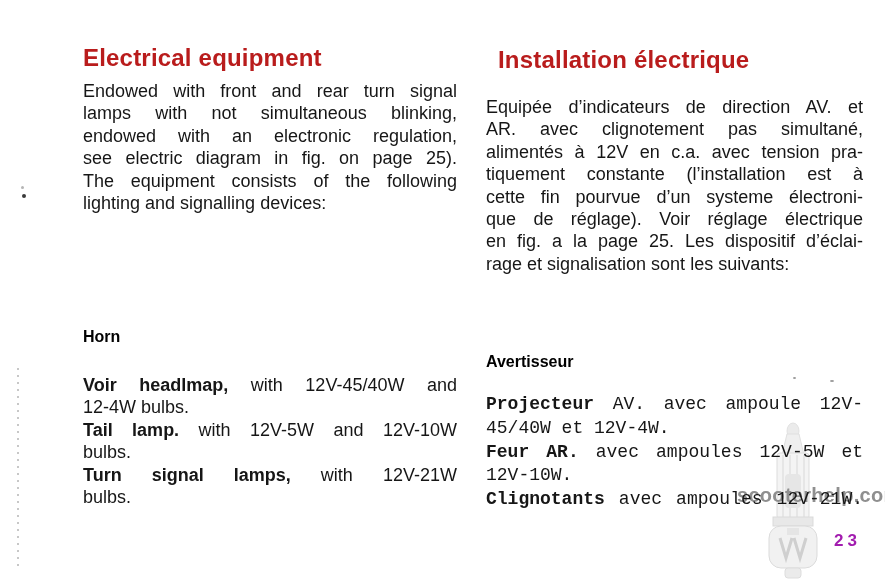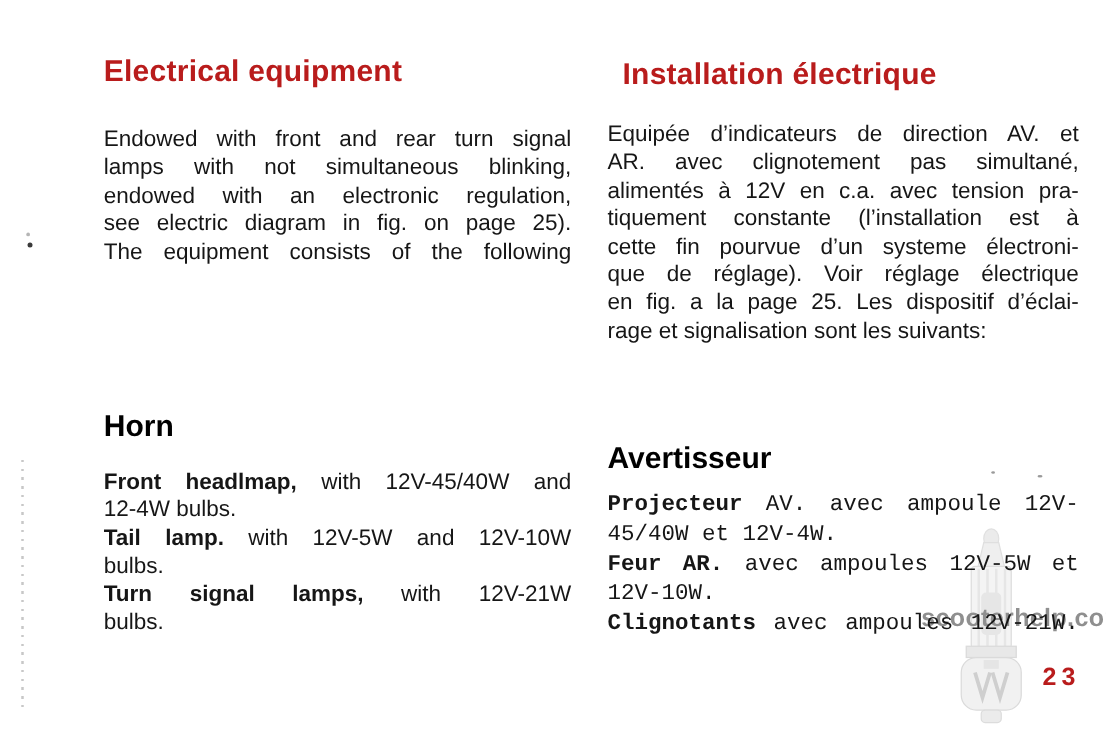--- a/index.html
+++ b/index.html
@@ -3,36 +3,36 @@
 <meta charset="utf-8">
 <style>
   html,body { margin:0; padding:0; background:#ffffff; }
   .page {
     position:relative; width:885px; height:585px; background:#ffffff;
     font-family:"Liberation Sans","DejaVu Sans",sans-serif;
     color:#161616; overflow:hidden;
   }
   .block { position:absolute; }
   .h1 { font-size:24px; font-weight:700; letter-spacing:0.2px; color:#b91c1c; white-space:nowrap; }
-  .h2 { font-size:24px; font-weight:700; color:#000000; white-space:nowrap; }
+  .h2 { font-size:16px; font-weight:700; color:#000000; white-space:nowrap; }
   .col-l { left:83px;  width:374px; }
   .col-r { left:486px; width:377px; }
   .line { font-size:18px; line-height:22.4px; height:22.4px; }
   .items-r .line { line-height:23.8px; height:23.8px;font-family:Liberation Mono, monospace; }
   .just { text-align:justify; text-align-last:justify; }
   .b { font-weight:700; }
   .text-layer { position:absolute; inset:0; z-index:2; }
   .wm-text {
     position:absolute; left:737px; top:484px; z-index:1;
     font-size:20px; font-weight:700; color:#8f8f8f; letter-spacing:0.3px; white-space:nowrap;
   }
   .bulb { position:absolute; left:764px; top:422px; width:58px; height:158px; z-index:1; opacity:0.55; }
   .page-number {
     position:absolute; left:834px; top:531px; z-index:3;
-    font-size:20px; font-weight:700; letter-spacing:4px; color:#b91c1c;
+    font-size:17px; font-weight:700; letter-spacing:4px; color:#a21caf;
   }
   .binding-dots {
     position:absolute; left:17px; top:368px; width:2px; height:200px; z-index:1;
     background:repeating-linear-gradient(to bottom,#9a9a9a 0 2px, transparent 2px 7px);
     opacity:0.55;
   }
   .speck { position:absolute; border-radius:50%; z-index:1; }
   .speck-1 { left:21px;  top:186px; width:3px; height:3px; background:#b5b5b5; }
   .speck-2 { left:22px;  top:194px; width:4px; height:4px; background:#3a3a3a; }
   .speck-3 { left:793px; top:377px; width:3px; height:2px; background:#9a9a9a; }
@@ -65,32 +65,33 @@
     <path d="M30 116 L36 136 L42 116" fill="none" stroke="#a8a8a8" stroke-width="3"></path>
     <rect x="21" y="146" width="16" height="10" rx="3" fill="#dcdcdc" stroke="#c0c0c0" stroke-width="1"></rect>
   </svg>
 
   <div class="wm-text">scooterhelp.com</div>
 
   <div class="text-layer">
 
     <div class="block col-l h1" style="top:44px;">Electrical equipment</div>
 
-    <div class="block col-l" style="top:100px;">
+    <div class="block col-l" style="top:80px;">
       <div class="line just">Endowed with front and rear turn signal</div>
       <div class="line just">lamps with not simultaneous blinking,</div>
       <div class="line just">endowed with an electronic regulation,</div>
       <div class="line just">see electric diagram in fig. on page 25).</div>
       <div class="line just">The equipment consists of the following</div>
+      <div class="line">lighting and signalling devices:</div>
     </div>
 
     <div class="block col-l h2" style="top:328px;">Horn</div>
 
     <div class="block col-l" style="top:374px;">
-      <div class="line just"><span class="b">Front headlmap,</span><span> with 12V-45/40W and</span></div>
+      <div class="line just"><span class="b">Voir headlmap,</span><span> with 12V-45/40W and</span></div>
       <div class="line"><span>12-4W bulbs.</span></div>
       <div class="line just"><span class="b">Tail lamp.</span><span> with 12V-5W and 12V-10W</span></div>
       <div class="line"><span>bulbs.</span></div>
       <div class="line just"><span class="b">Turn signal lamps,</span><span> with 12V-21W</span></div>
       <div class="line"><span>bulbs.</span></div>
     </div>
 
     <div class="block col-r h1" style="top:46px;margin-left:12px;">Installation électrique</div>
 
     <div class="block col-r" style="top:96px;">

